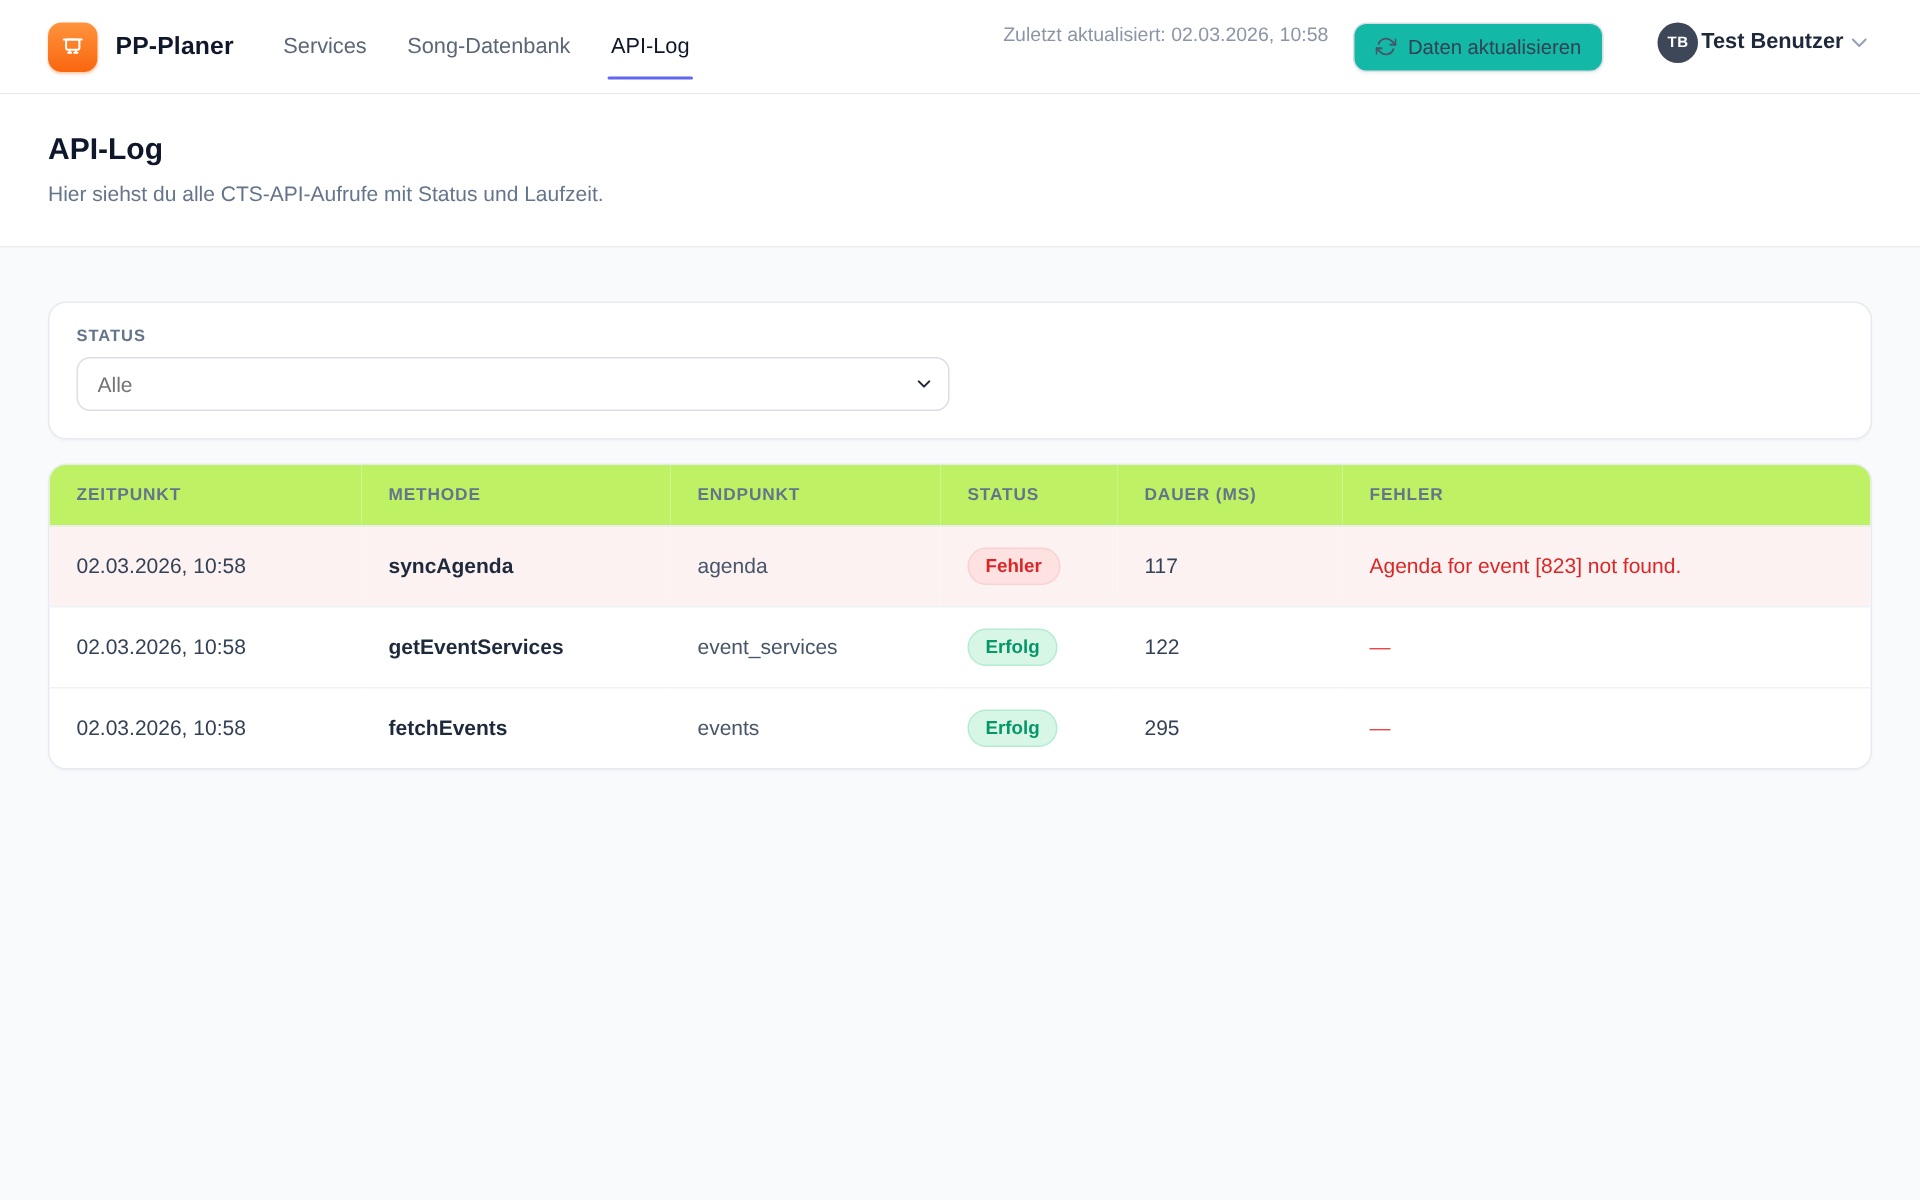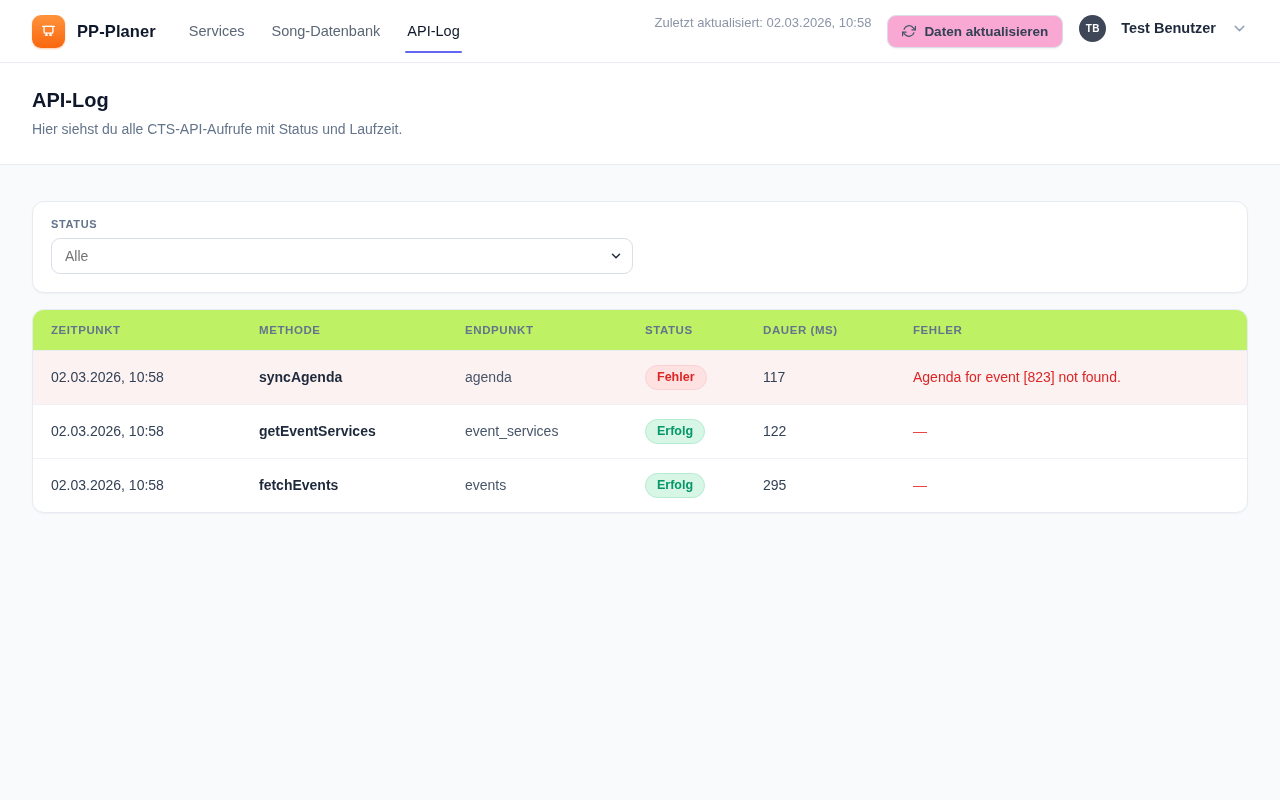--- a/index.html
+++ b/index.html
@@ -28,26 +28,26 @@
   .nav-item { font-size:14.5px; color:#5b6676; cursor:pointer; position:relative; padding:4px 0; }
   .nav-item.active { color:#0f172a; font-weight:500; }
   .nav-item.active::after {
     content:""; position:absolute; left:-2px; right:-2px; bottom:-10px;
     height:2px; border-radius:2px; background:#6366f1;
   }
   .topbar-right { margin-left:auto; display:flex; align-items:flex-start; gap:16px; }
   .updated { font-size:13px; color:#8b95a7; }
   .refresh-btn {
     display:flex; align-items:center; gap:8px;
-    background:#f9a8d4; border:1px solid #d9dee7; border-radius:9px;
-    padding:8px 14px; font-size:13.5px; font-weight:700; color:#334155;
+    background:#14b8a6; border:1px solid #d9dee7; border-radius:9px;
+    padding:8px 14px; font-size:13.5px; font-weight:400; color:#334155;
     cursor:pointer; box-shadow:0 1px 2px rgba(16,24,40,.05);
     font-family:inherit;
   }
-  .user { display:flex; align-items:center; gap:15px; cursor:pointer; }
+  .user { display:flex; align-items:center; gap:2px; cursor:pointer;margin-left:20px; }
   .avatar {
     width:27px; height:27px; border-radius:50%; background:#3d4757;
     color:#fff; font-size:10px; font-weight:700;
     display:flex; align-items:center; justify-content:center; letter-spacing:.3px;
   }
   .user-name { font-size:14.5px; font-weight:600; color:#1e293b; }
   .chev { color:#94a3b8; display:flex; }
 
   
   .page-head {

